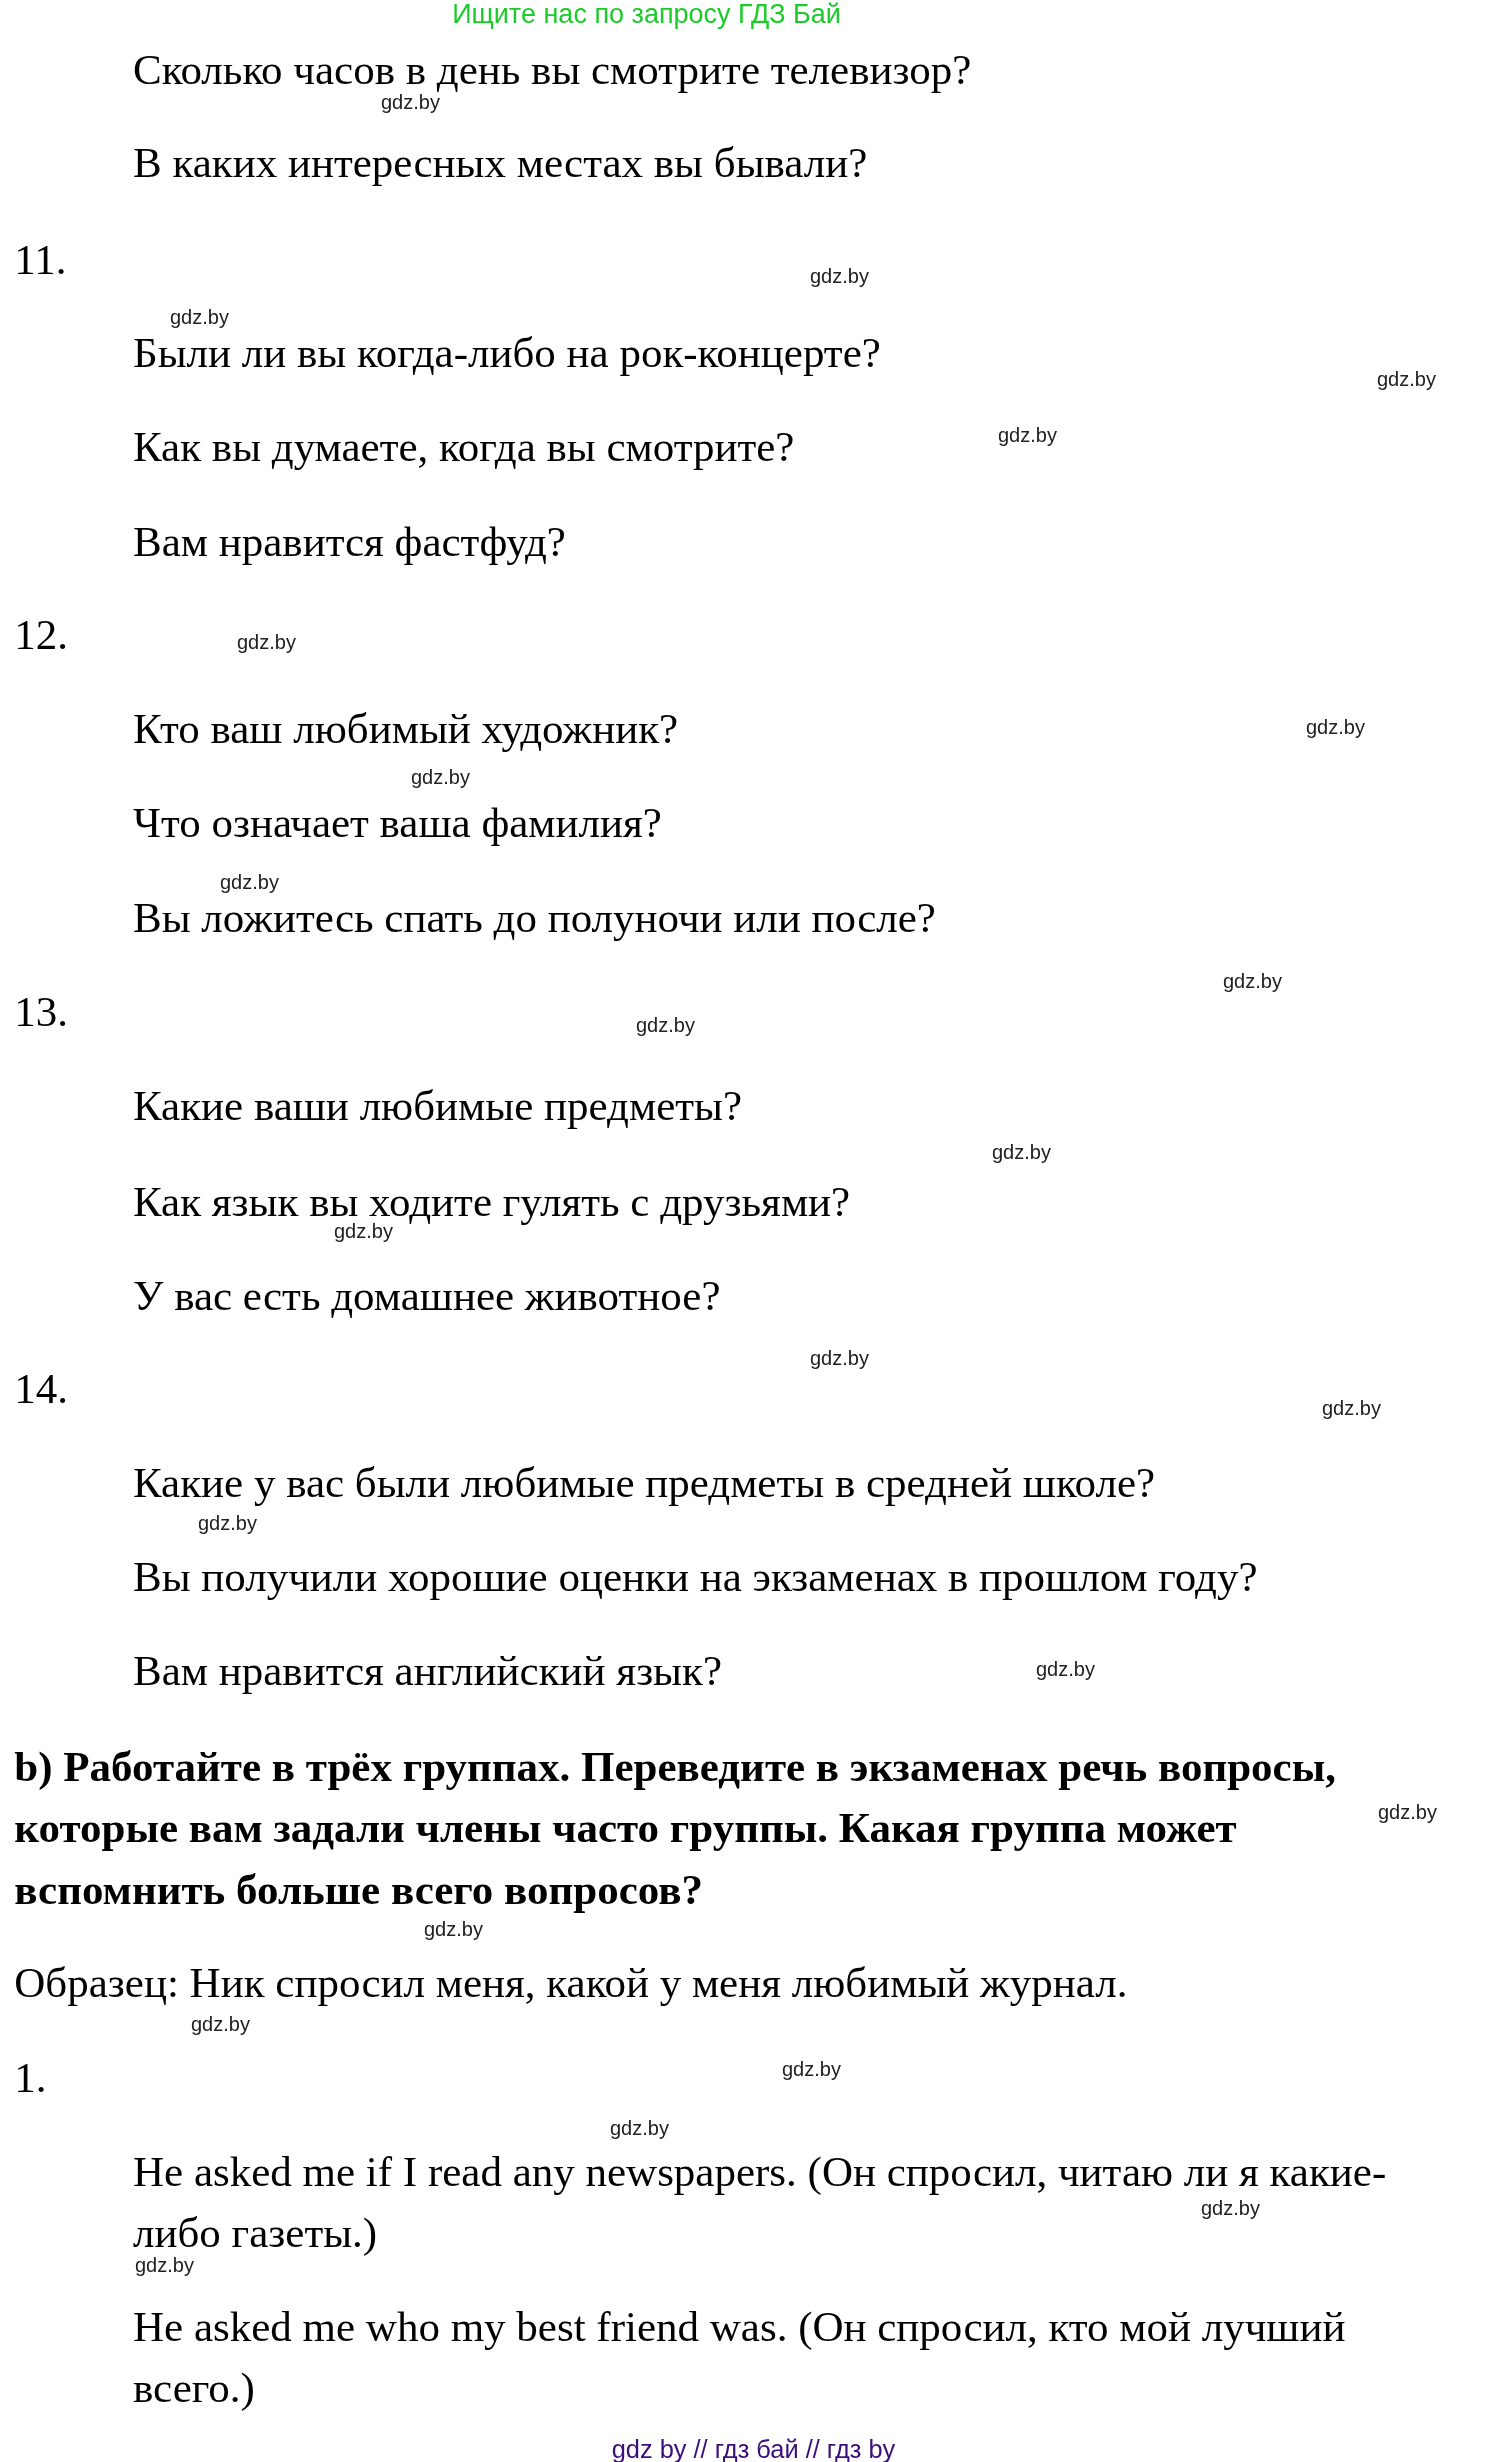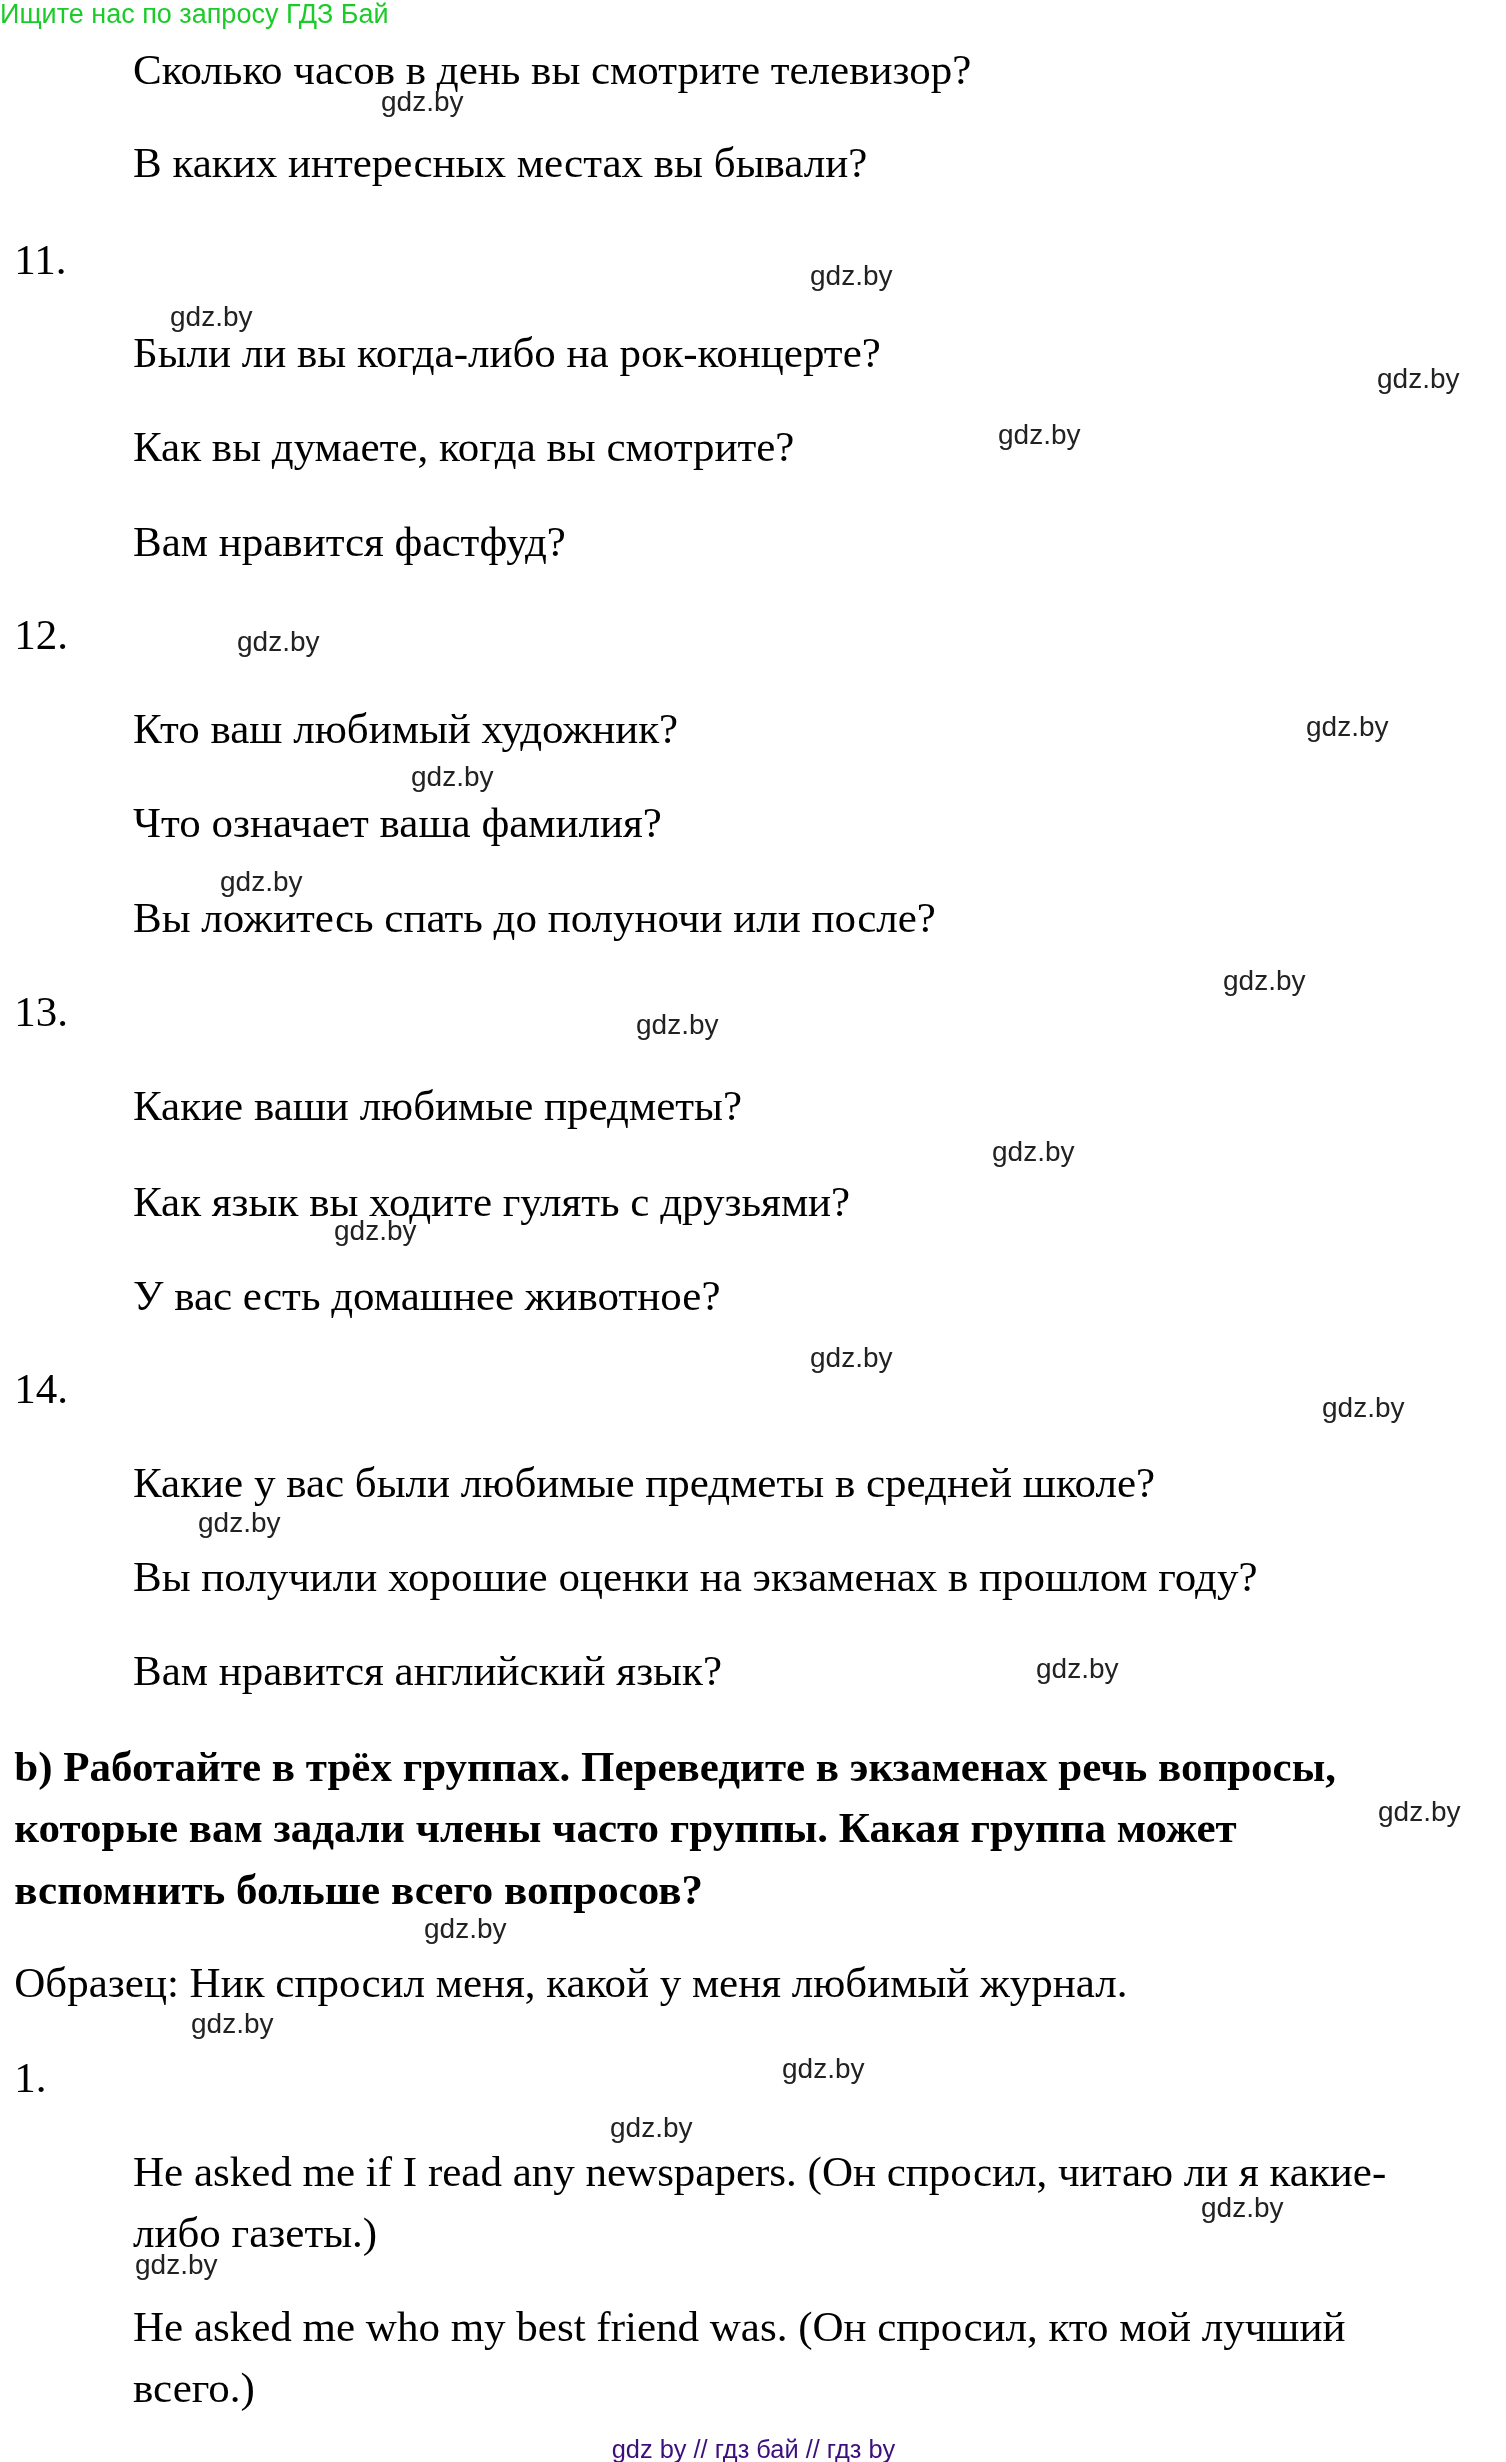--- a/index.html
+++ b/index.html
@@ -1,20 +1,20 @@
 <!DOCTYPE html>
 <html style="font-size:12.7px"><head>
 <meta charset="utf-8">
 <style>
   html, body { margin:0; padding:0; background:#ffffff; }
   body { width:1507px; height:2462px; position:relative; overflow:hidden; }
   .ln { position:absolute; font-family:"Liberation Serif", serif; font-size:43px; color:#000; white-space:nowrap; line-height:1; transform:translateY(-50%); }
   .bold { font-weight:bold; }
-  .wm { position:absolute; font-family:"Liberation Sans", sans-serif; font-size:28px; color:#222; white-space:nowrap; line-height:1; transform:translateY(-50%); }
-  .hdr { position:absolute; left:0; width:1293px; font-family:"Liberation Sans", sans-serif; font-size:27px; color:#1ccb2a; top:0; line-height:28.6px; }
+  .wm { position:absolute; font-family:"Liberation Sans", sans-serif; font-size:20px; color:#222; white-space:nowrap; line-height:1; transform:translateY(-50%); }
+  .hdr { position:absolute; left:0; width:1293px; text-align:center; font-family:"Liberation Sans", sans-serif; font-size:27px; color:#1ccb2a; top:0; line-height:28.6px; }
   .ftr { position:absolute; left:0; width:1507px; text-align:center; font-family:"Liberation Sans", sans-serif; font-size:25.4px; color:#3b0f7c; top:2435px; line-height:28.6px; }
 </style>
 </head>
 <body>
 
 <div class="hdr">Ищите нас по запросу ГДЗ Бай</div>
 
 <div class="ln" style="left:133px;top:69px">Сколько часов в день вы смотрите телевизор?</div>
 <div class="ln" style="left:133px;top:162px">В каких интересных местах вы бывали?</div>
 

